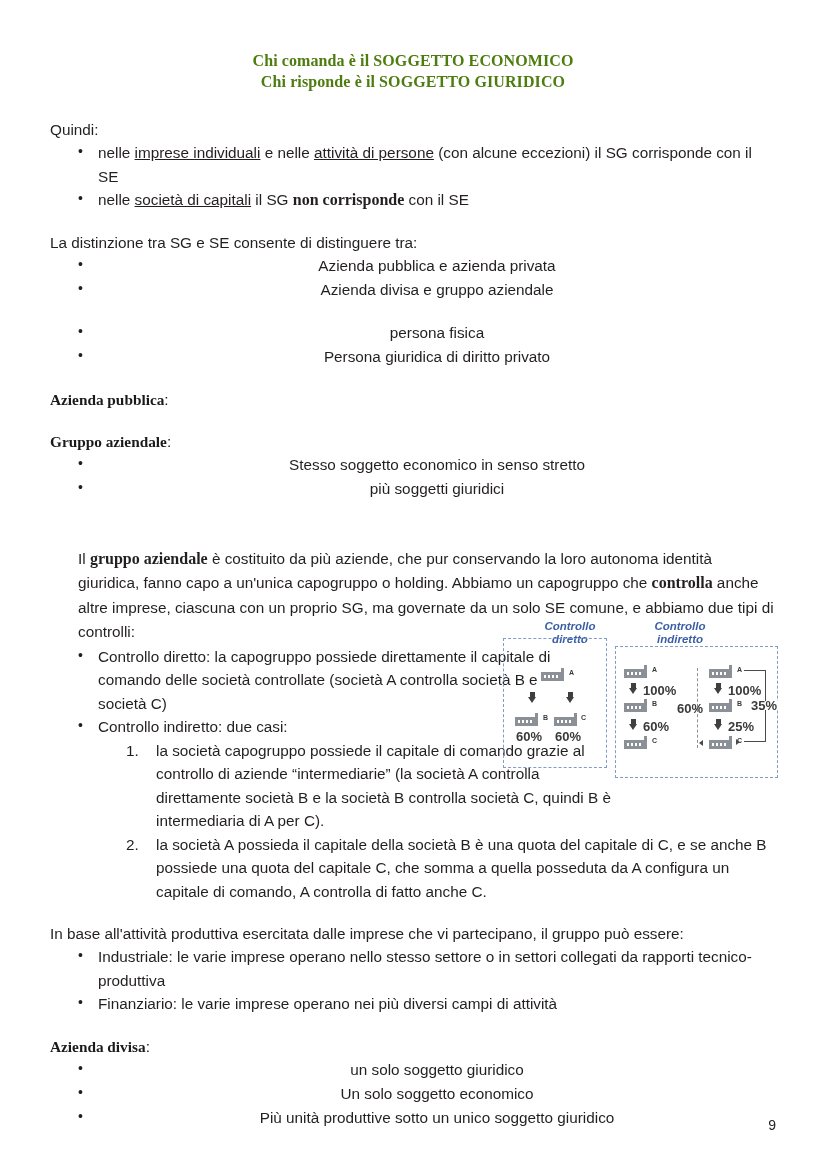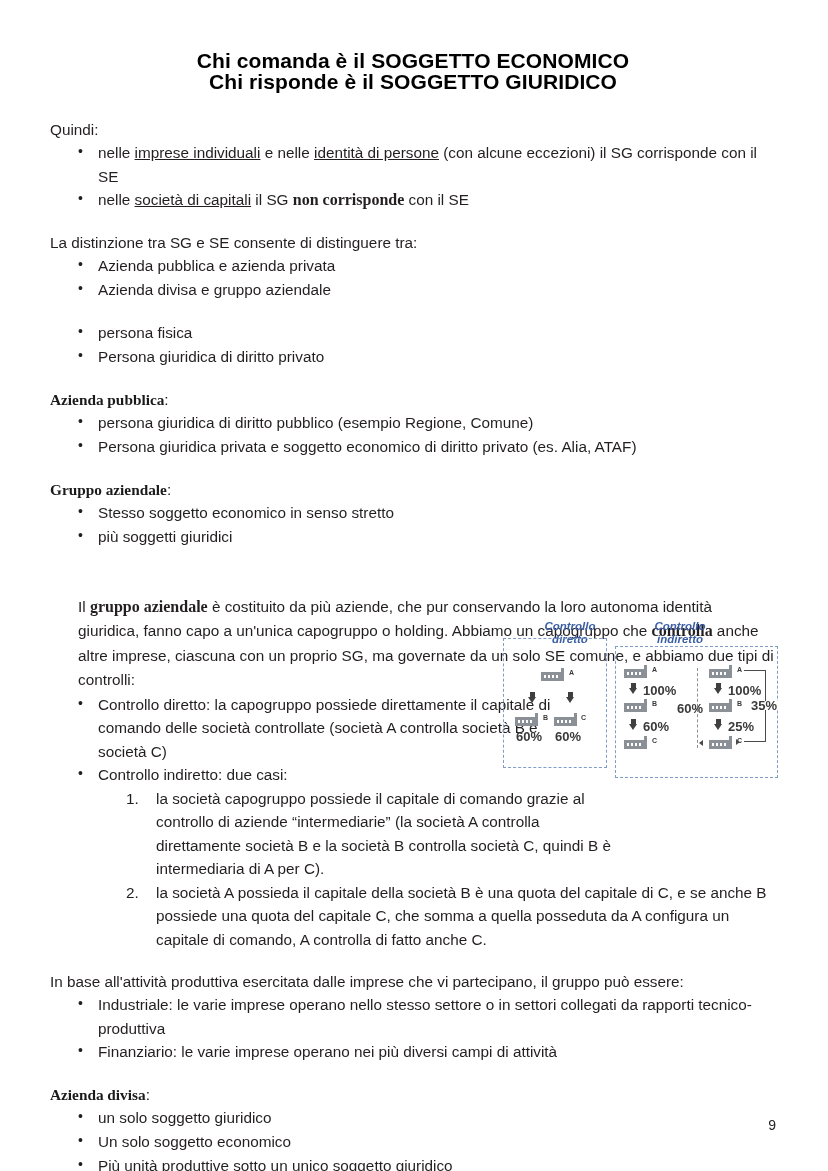--- a/index.html
+++ b/index.html
@@ -24,26 +24,26 @@
     padding: 46px 52px 30px 50px;
   }
 
   
   .title-block {
     text-align: center;
     margin: 0 0 0 0;
     padding-top: 4px;
   }
   .title-line {
-    font-family: Liberation Sans, sans-serif;
-    font-weight: bold;
-    font-size: 21px;
+    font-family: Liberation Serif, serif;
+    font-weight: bold;
+    font-size: 16px;
     letter-spacing: 0.1px;
     line-height: 21px;
-    color: #000000;
+    color: #4d7c0f;
   }
 
   .sec-head {
     font-family: "Liberation Serif", serif;
     font-weight: bold;
     font-size: 16px;
     color: #1a1a1a;
   }
   .sec-head .plain {
     font-family: "Liberation Sans", sans-serif;
@@ -75,21 +75,21 @@
   }
   ul.bl > li::before {
     content: "\2022";
     position: absolute;
     left: 28px;
     top: -1px;
     font-size: 14px;
     line-height: 23.5px;
     color: #231f20;
   }
-  ul.bl.tight > li { line-height: 24px; }
+  ul.bl.tight > li { line-height: 24px; text-align: center; }
 
   
   .narrow > li { max-width: 455px; }
 
   
   ol.nl {
     margin: 0;
     padding: 0;
     list-style: none;
     counter-reset: n;
@@ -249,21 +249,21 @@
 
   <div class="title-block">
     <div class="title-line">Chi comanda è il SOGGETTO ECONOMICO</div>
     <div class="title-line">Chi risponde è il SOGGETTO GIURIDICO</div>
   </div>
 
   <div class="gap-l"></div>
 
   <p class="lead">Quindi:</p>
   <ul class="bl">
-    <li><span>nelle </span><u>imprese individuali</u><span> e nelle </span><u>identità di persone</u><span> (con alcune eccezioni) il SG corrisponde con il SE</span></li>
+    <li><span>nelle </span><u>imprese individuali</u><span> e nelle </span><u>attività di persone</u><span> (con alcune eccezioni) il SG corrisponde con il SE</span></li>
     <li><span>nelle </span><u>società di capitali</u><span> il SG </span><b class="serif">non corrisponde</b><span> con il SE</span></li>
   </ul>
 
   <div class="gap-m"></div>
 
   <p class="lead">La distinzione tra SG e SE consente di distinguere tra:</p>
   <ul class="bl tight">
     <li>Azienda pubblica e azienda privata</li>
     <li>Azienda divisa e gruppo aziendale</li>
   </ul>
@@ -271,24 +271,20 @@
   <div class="gap-m"></div>
 
   <ul class="bl tight">
     <li>persona fisica</li>
     <li>Persona giuridica di diritto privato</li>
   </ul>
 
   <div class="gap-m"></div>
 
   <p class="lead sec-head"><span>Azienda pubblica</span><span class="plain">:</span></p>
-  <ul class="bl tight">
-    <li>persona giuridica di diritto pubblico (esempio Regione, Comune)</li>
-    <li>Persona giuridica privata e soggetto economico di diritto privato (es. Alia, ATAF)</li>
-  </ul>
 
   <div class="gap-m"></div>
 
   <p class="lead sec-head"><span>Gruppo aziendale</span><span class="plain">:</span></p>
   <ul class="bl tight">
     <li>Stesso soggetto economico in senso stretto</li>
     <li>più soggetti giuridici</li>
   </ul>
 
   <div class="gap-l"></div>

